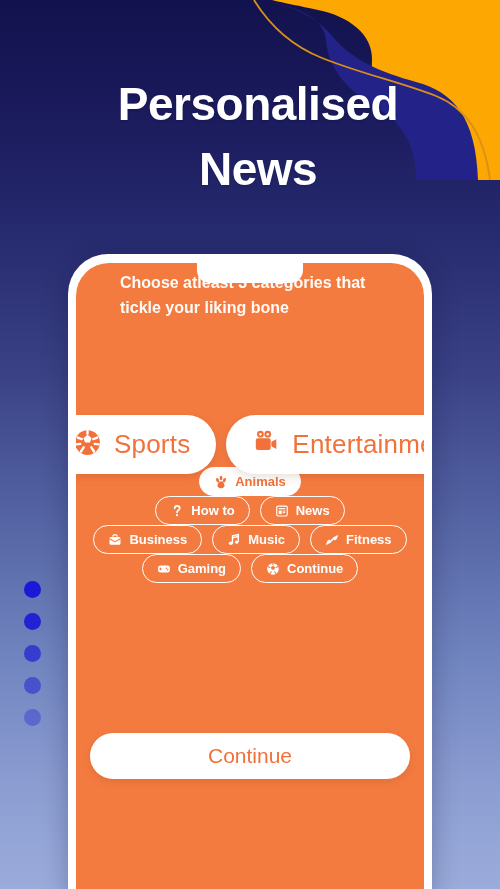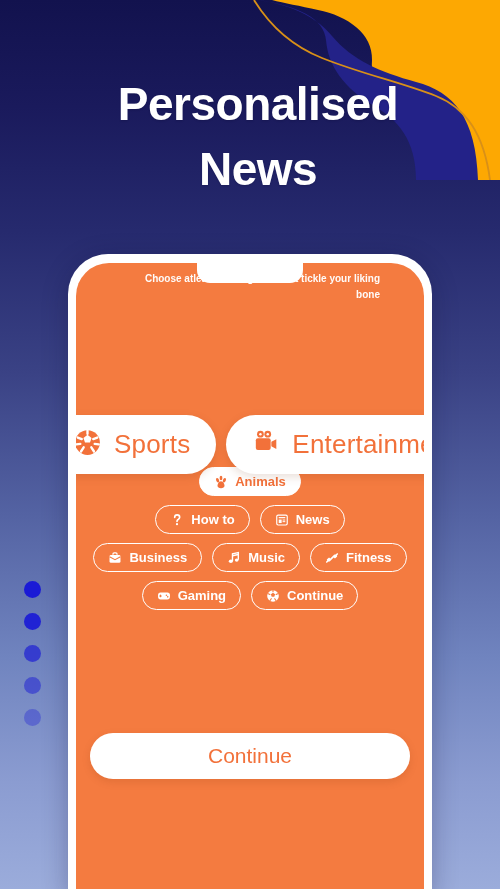--- a/index.html
+++ b/index.html
@@ -90,23 +90,23 @@
     margin-top: 55px;
     text-align: center;
     color: #ffffff;
     font-size: 19.5px;
     font-weight: 700;
     letter-spacing: .1px;
   }
   #screen-sub {
     margin: 8px auto 0 auto;
     width: 260px;
-    text-align: right;
+    text-align: left;
     color: #ffffff;
-    font-size: 10px;
+    font-size: 16px;
     font-weight: 700;
     line-height: 1.55;
     opacity: .97;
   }
 
   
   #featured {
     position: absolute;
     top: 152px; left: -28px;
     width: 520px;
@@ -132,21 +132,20 @@
   }
   .big-pill .big-ico { display: flex; }
 
   
   #chips {
     position: absolute;
     top: 204px; left: 0;
     width: 100%;
     padding: 0 10px;
     display: flex; flex-direction: column;
-    gap: 9px;
     z-index: 2;
   }
   .chip-row {
     display: flex; justify-content: center;
     gap: 10px;
   }
   .chip {
     display: flex; align-items: center;
     gap: 7px;
     border: 1.6px solid #ffffff;

